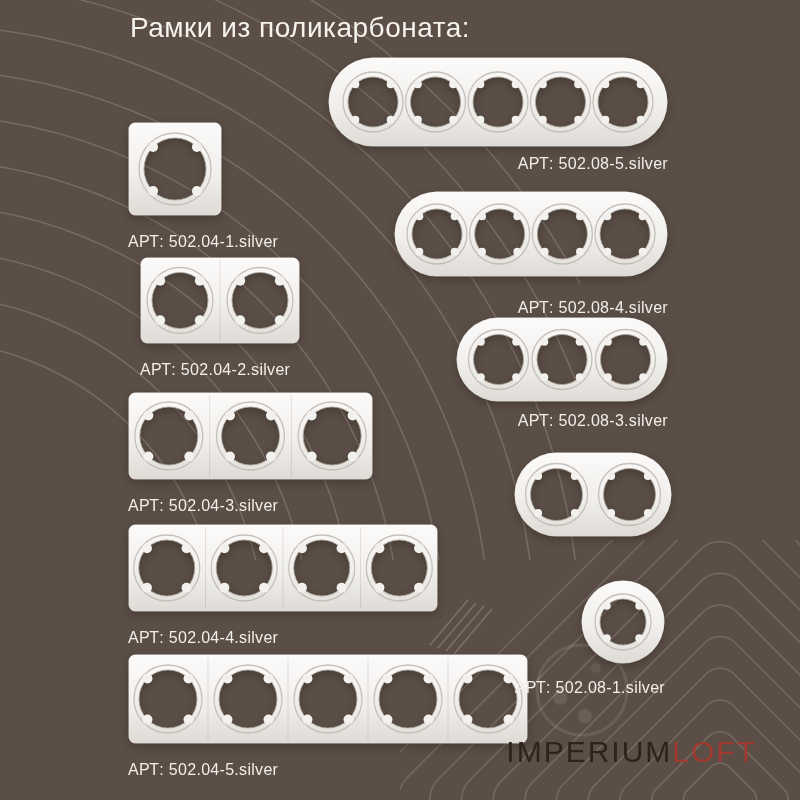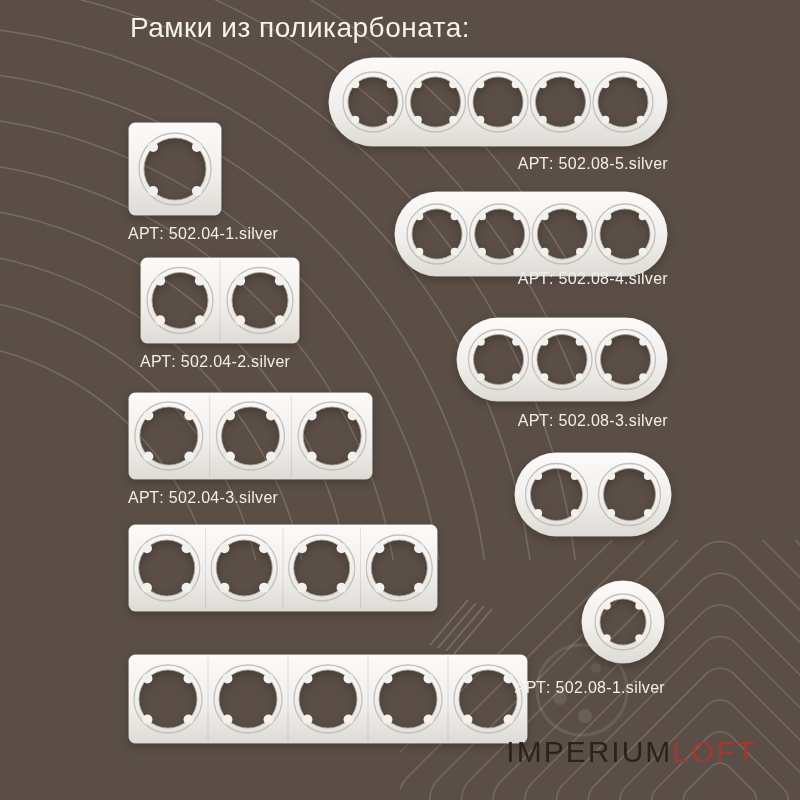--- a/index.html
+++ b/index.html
@@ -12,21 +12,21 @@
   .content{position:absolute;left:0;top:0;width:800px;height:608px;z-index:1;}
   .title{
     position:absolute;left:130px;top:12px;margin:0;
     font-size:28px;font-weight:400;letter-spacing:.5px;color:#f6f2ec;
   }
   .product{position:absolute;}
   .frame{line-height:0;}
   .frame svg{filter:drop-shadow(0 3px 4px rgba(35,26,18,0.35));}
   .product-label{
     color:#f2eee8;font-size:16px;letter-spacing:.3px;white-space:nowrap;
-    margin-top:9px;
+    margin-top:17px;
   }
   .col-right .product-label{position:absolute;right:0;margin-top:0;}
   .logo{
     position:absolute;right:43px;top:735px;
     font-size:30px;font-weight:400;letter-spacing:2px;white-space:nowrap;text-align:right;
   }
 </style>
 </head>
 <body style="background: rgb(90, 78, 70);">
 
@@ -195,20 +195,21 @@
           <circle cx="173.95101012677668" cy="63.798989873223334" r="5" fill="#f3f1ee"></circle>
           <circle cx="173.95101012677668" cy="24.201010126776673" r="5" fill="#f3f1ee"></circle>
           <circle cx="213.54898987322332" cy="24.201010126776666" r="5" fill="#f3f1ee"></circle>
           <circle cx="271.25" cy="44" r="33" fill="none" stroke="rgba(188,183,176,0.85)" stroke-width="1.3"></circle>
           <circle cx="271.25" cy="44" r="28" fill="none" stroke="rgba(172,167,159,0.8)" stroke-width="1"></circle>
           <circle cx="291.0489898732233" cy="63.79898987322333" r="5" fill="#f3f1ee"></circle>
           <circle cx="251.45101012677668" cy="63.798989873223334" r="5" fill="#f3f1ee"></circle>
           <circle cx="251.45101012677668" cy="24.201010126776673" r="5" fill="#f3f1ee"></circle>
           <circle cx="291.0489898732233" cy="24.201010126776666" r="5" fill="#f3f1ee"></circle>
         </svg></div>
+    <div class="product-label">АРТ: 502.04-4.silver</div>
   </div>
 
   <div class="product col-left" style="left:128px;top:654px;">
     <div class="frame"><svg width="400" height="90" viewBox="0 0 400 90">
           <defs>
             <linearGradient id="grad4" x1="0" y1="0" x2="0" y2="1">
       <stop offset="0" stop-color="#fcfbfa"></stop>
       <stop offset="0.55" stop-color="#f1efec"></stop>
       <stop offset="1" stop-color="#dedbd6"></stop>
             </linearGradient>
@@ -242,20 +243,21 @@
           <circle cx="259.4939033455901" cy="65.50609665440987" r="5" fill="#f3f1ee"></circle>
           <circle cx="259.4939033455901" cy="24.493903345590123" r="5" fill="#f3f1ee"></circle>
           <circle cx="300.5060966544099" cy="24.493903345590116" r="5" fill="#f3f1ee"></circle>
           <circle cx="360" cy="45" r="34" fill="none" stroke="rgba(188,183,176,0.85)" stroke-width="1.3"></circle>
           <circle cx="360" cy="45" r="29" fill="none" stroke="rgba(172,167,159,0.8)" stroke-width="1"></circle>
           <circle cx="380.5060966544099" cy="65.50609665440987" r="5" fill="#f3f1ee"></circle>
           <circle cx="339.4939033455901" cy="65.50609665440987" r="5" fill="#f3f1ee"></circle>
           <circle cx="339.4939033455901" cy="24.493903345590123" r="5" fill="#f3f1ee"></circle>
           <circle cx="380.5060966544099" cy="24.493903345590116" r="5" fill="#f3f1ee"></circle>
         </svg></div>
+    <div class="product-label">АРТ: 502.04-5.silver</div>
   </div>
 
   <div class="product col-right" style="left:328px;top:57px;width:340px;text-align:right;">
     <div class="frame"><svg width="340" height="90" viewBox="0 0 340 90">
           <defs>
             <linearGradient id="grad5" x1="0" y1="0" x2="0" y2="1">
       <stop offset="0" stop-color="#fcfbfa"></stop>
       <stop offset="0.55" stop-color="#f1efec"></stop>
       <stop offset="1" stop-color="#dedbd6"></stop>
             </linearGradient>
@@ -323,21 +325,21 @@
           <circle cx="150.65566380366963" cy="60.67766952966369" r="4" fill="#f3f1ee"></circle>
           <circle cx="150.65566380366963" cy="25.322330470336315" r="4" fill="#f3f1ee"></circle>
           <circle cx="186.011002862997" cy="25.322330470336308" r="4" fill="#f3f1ee"></circle>
           <circle cx="231" cy="43" r="30" fill="none" stroke="rgba(188,183,176,0.85)" stroke-width="1.3"></circle>
           <circle cx="231" cy="43" r="25" fill="none" stroke="rgba(172,167,159,0.8)" stroke-width="1"></circle>
           <circle cx="248.6776695296637" cy="60.67766952966369" r="4" fill="#f3f1ee"></circle>
           <circle cx="213.3223304703363" cy="60.67766952966369" r="4" fill="#f3f1ee"></circle>
           <circle cx="213.3223304703363" cy="25.322330470336315" r="4" fill="#f3f1ee"></circle>
           <circle cx="248.6776695296637" cy="25.322330470336308" r="4" fill="#f3f1ee"></circle>
         </svg></div>
-    <div class="product-label" style="top:79px;">АРТ: 502.08-4.silver</div>
+    <div class="product-label" style="top:108px;">АРТ: 502.08-4.silver</div>
   </div>
 
   <div class="product col-right" style="left:456px;top:317px;width:212px;">
     <div class="frame"><svg width="212" height="85" viewBox="0 0 212 85">
           <defs>
             <linearGradient id="grad7" x1="0" y1="0" x2="0" y2="1">
       <stop offset="0" stop-color="#fcfbfa"></stop>
       <stop offset="0.55" stop-color="#f1efec"></stop>
       <stop offset="1" stop-color="#dedbd6"></stop>
             </linearGradient>

